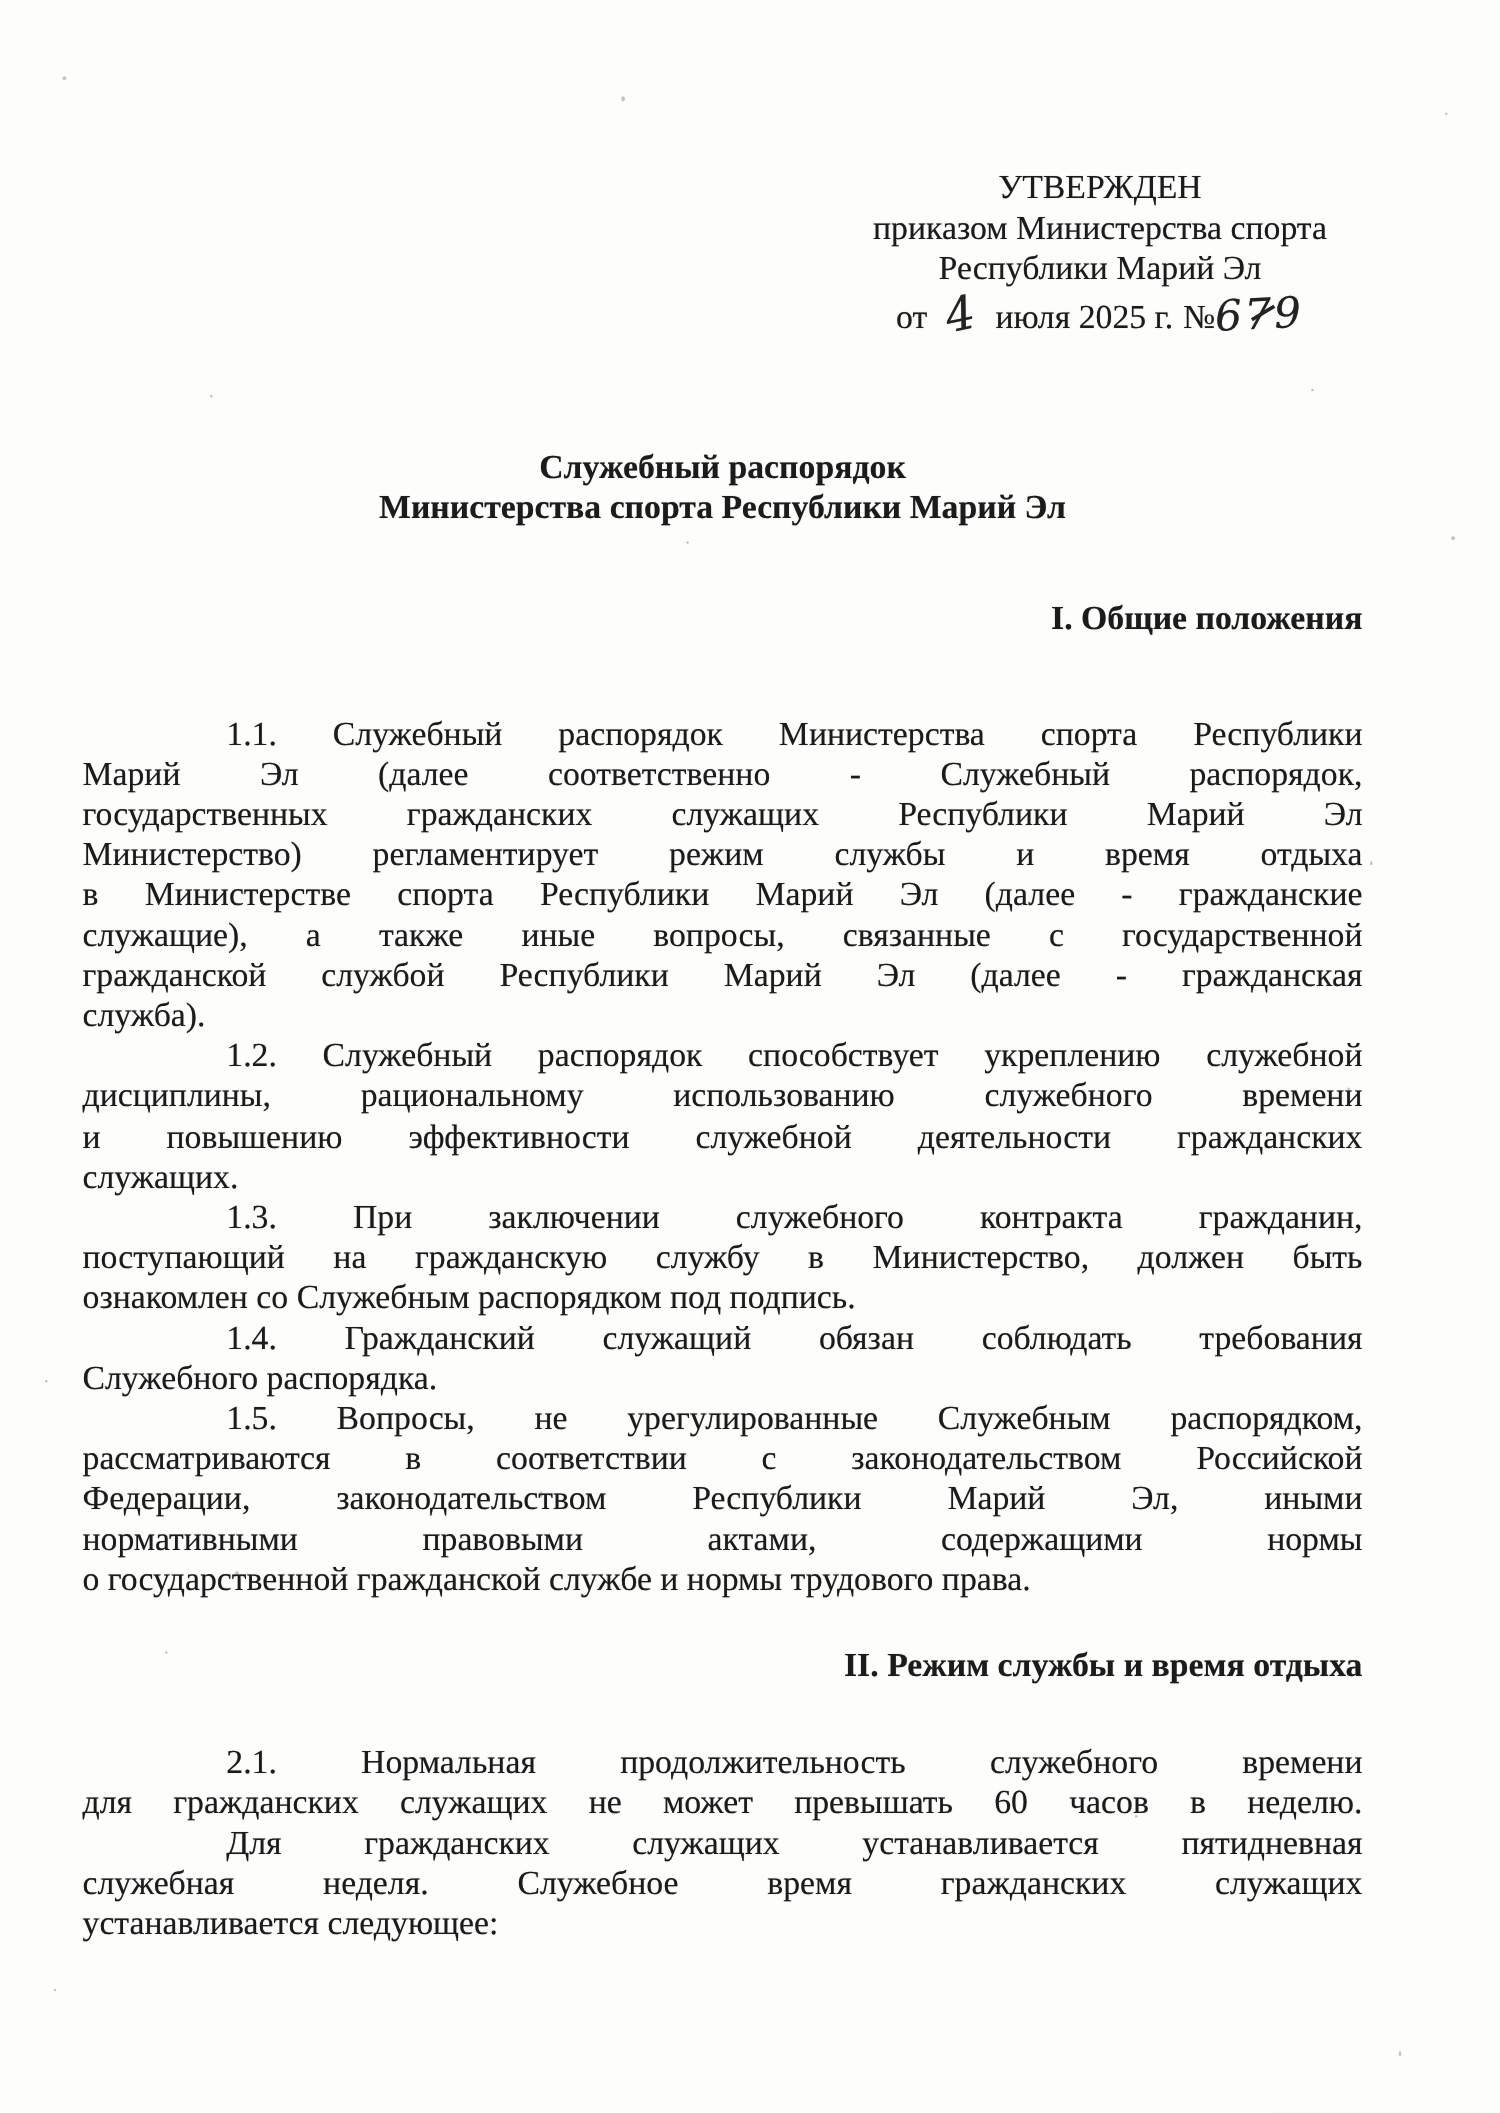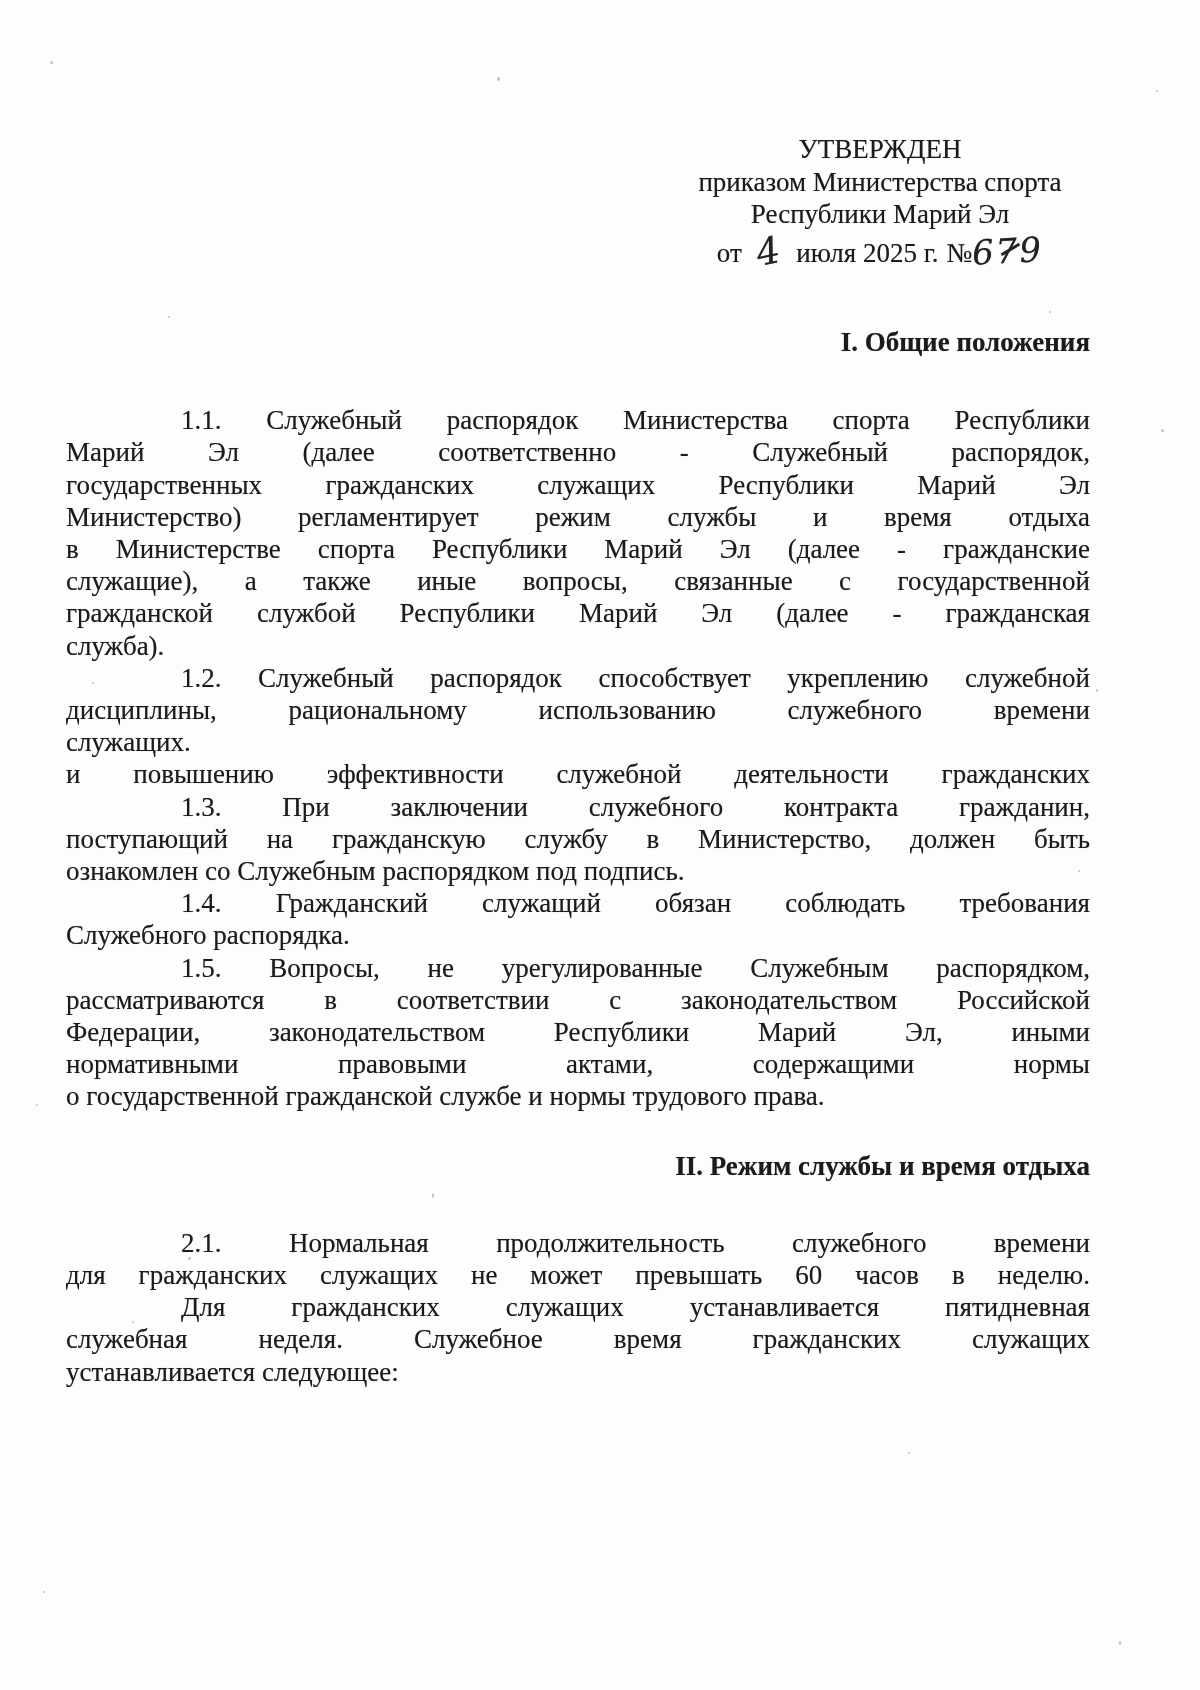--- a/index.html
+++ b/index.html
@@ -69,21 +69,21 @@
 
   
   .heading {
     font-weight: bold;
     text-align: right;
   }
   .heading-1 { margin-top: 57px; }
   .heading-2 { margin-top: 37px; }
 
   
-  .paras-1 { margin-top: 46px; }
+  .paras-1 { margin-top: 60px; }
   .paras-2 { margin-top: 45px; }
   .para { margin: 0; }
   .para .line {
     text-align: justify;
     text-align-last: justify;
   }
   .para .line.first { text-indent: 115px; }
   .para .line.last { text-align-last: left; }
 
   
@@ -124,38 +124,42 @@
 
     <div class="approval">
       <div class="approval-line">УТВЕРЖДЕН</div>
       <div class="approval-line">приказом Министерства спорта</div>
       <div class="approval-line">Республики Марий Эл</div>
       <div class="approval-line">
         <span>от</span><span class="hw hw-day">4</span><span>июля 2025 г.</span><span class="numwrap"><span>№</span><span class="hw hw-num">679</span></span>
       </div>
     </div>
 
+    <div class="title">
+      <div>Служебный распорядок</div>
+      <div>Министерства спорта Республики Марий Эл</div>
+    </div>
 
     <div class="heading heading-1">I. Общие положения</div>
     <div class="paras paras-1">
       <div class="para">
           <div class="line first">1.1. Служебный распорядок Министерства спорта Республики</div>
           <div class="line">Марий Эл (далее соответственно - Служебный распорядок,</div>
           <div class="line">государственных гражданских служащих Республики Марий Эл</div>
           <div class="line">Министерство) регламентирует режим службы и время отдыха</div>
           <div class="line">в Министерстве спорта Республики Марий Эл (далее - гражданские</div>
           <div class="line">служащие), а также иные вопросы, связанные с государственной</div>
           <div class="line">гражданской службой Республики Марий Эл (далее - гражданская</div>
           <div class="line last">служба).</div>
         </div>
       <div class="para">
           <div class="line first">1.2. Служебный распорядок способствует укреплению служебной</div>
           <div class="line">дисциплины, рациональному использованию служебного времени</div>
+          <div class="line">и повышению эффективности служебной деятельности гражданских</div>
           <div class="line last">служащих.</div>
-          <div class="line">и повышению эффективности служебной деятельности гражданских</div>
         </div>
       <div class="para">
           <div class="line first">1.3. При заключении служебного контракта гражданин,</div>
           <div class="line">поступающий на гражданскую службу в Министерство, должен быть</div>
           <div class="line last">ознакомлен со Служебным распорядком под подпись.</div>
         </div>
       <div class="para">
           <div class="line first">1.4. Гражданский служащий обязан соблюдать требования</div>
           <div class="line last">Служебного распорядка.</div>
         </div>

